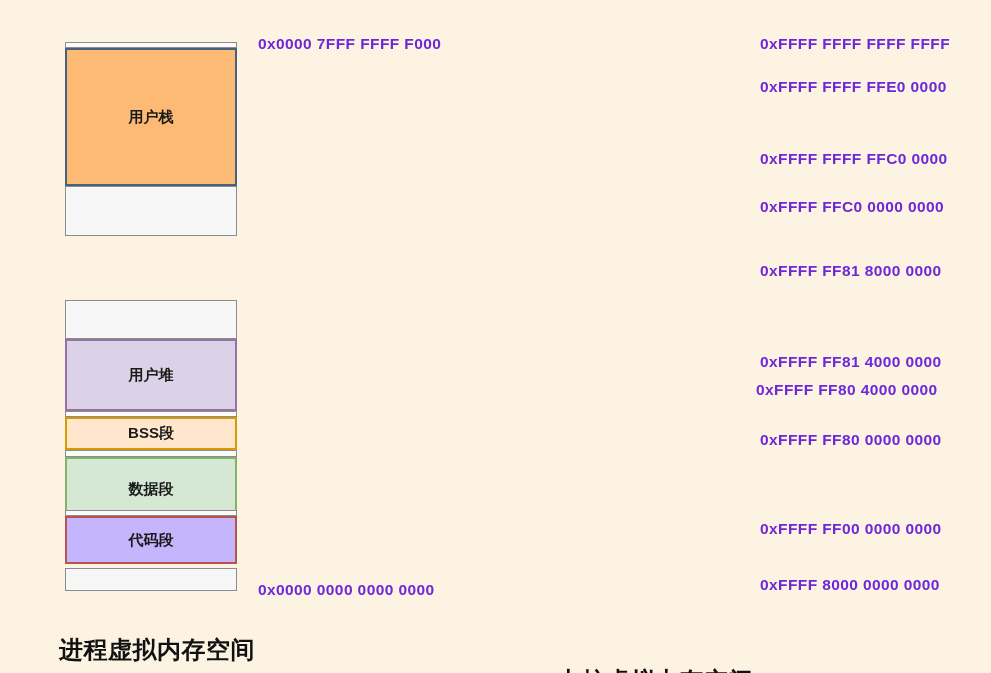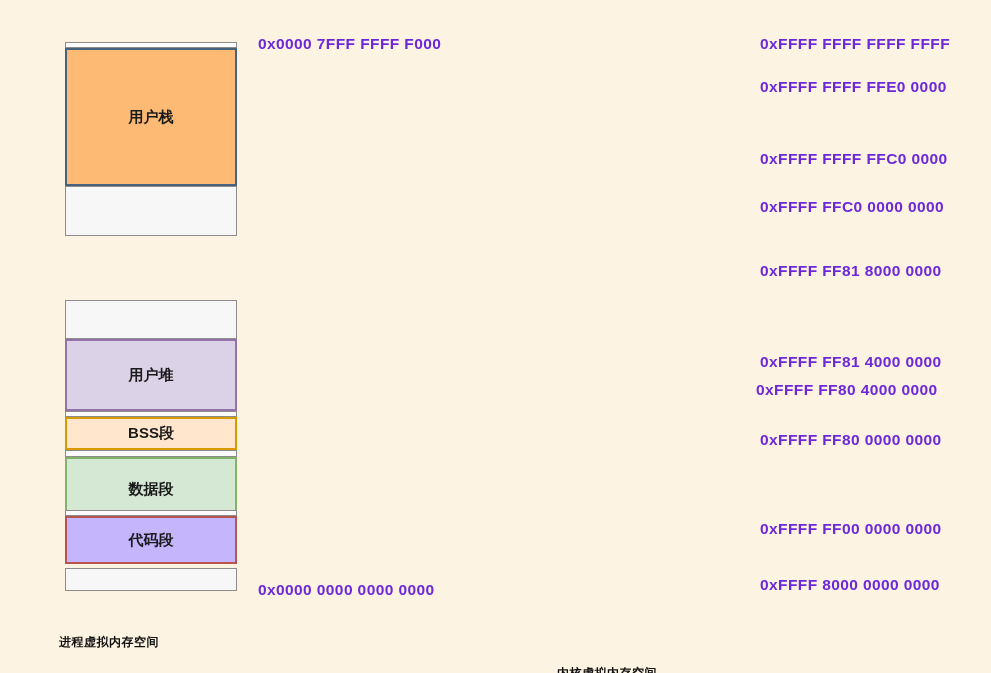--- a/index.html
+++ b/index.html
@@ -21,21 +21,21 @@
   }
   .block.muted   { border:1px solid #8C8C8C; }
   .block.colored { border:2px solid; }
   .addr {
     position:absolute;
     font-weight:bold; font-size:15.5px; color:#6d28d9;
     letter-spacing:0.4px; white-space:nowrap; line-height:18px;
   }
   .diagram-title {
     position:absolute;
-    font-weight:bold; font-size:12px; color:#111;
+    font-weight:bold; font-size:24px; color:#111;
     letter-spacing:0.5px; white-space:nowrap;
   }
 </style>
 </head>
 <body>
 
 <div class="canvas">
 
   <div class="column" id="process-column" style="left:65px; top:42px; width:172px; height:549px;">
       <div class="block muted" style="top: 0px; height: 6px; background: rgb(252, 252, 252); border-color: rgb(140, 140, 140);"></div>

